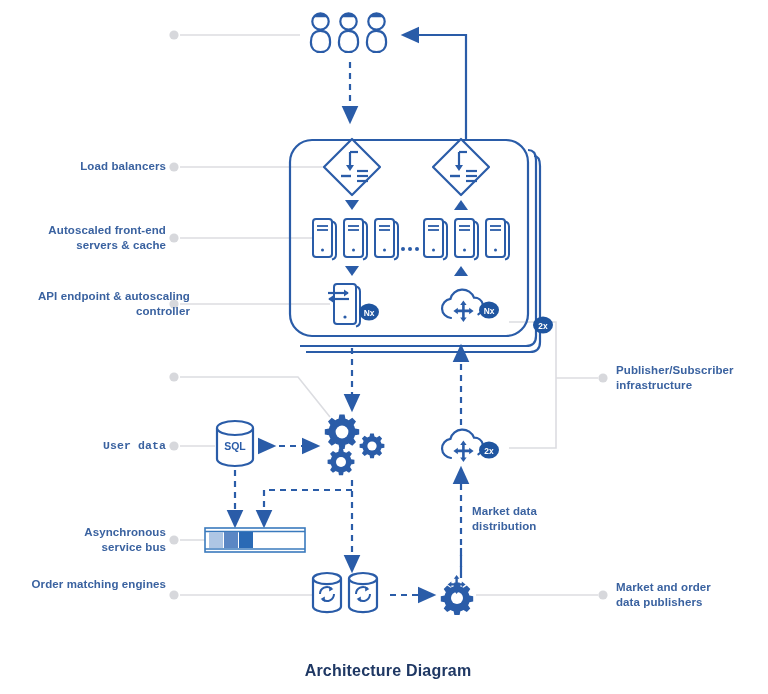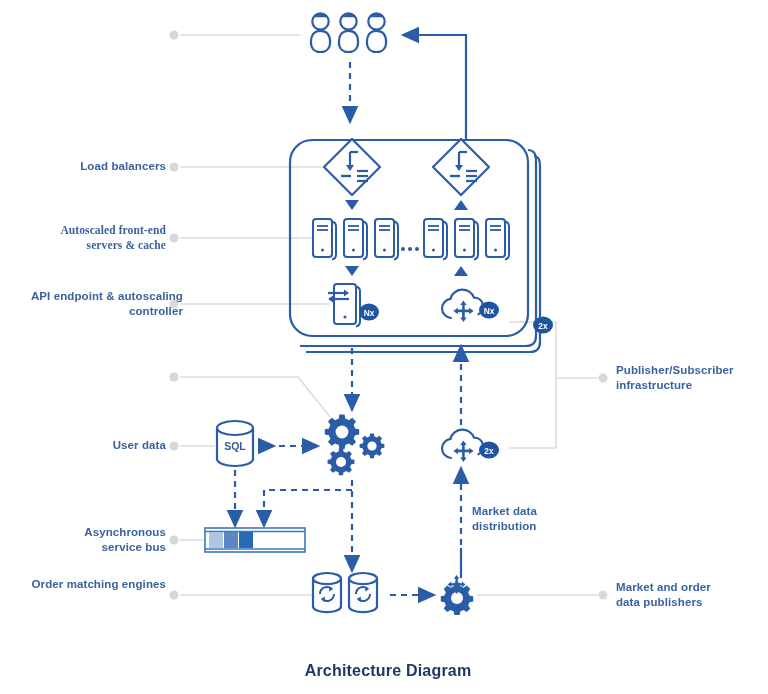--- a/index.html
+++ b/index.html
@@ -326,28 +326,28 @@
         </g>
       </g>
     </g>
 
     <line x1="461" y1="572" x2="461" y2="548" stroke="#2a5ca8" stroke-width="2.2" stroke-dasharray="6 5"></line>
   </svg>
 
 
   <div class="lbl r" style="left:0;width:166px;top:159px;">Load balancers</div>
 
-  <div class="lbl r" style="left:0;width:166px;top:223px;white-space:pre-line;font-family:Liberation Serif, serif;">Autoscaled front-end
+  <div class="lbl r" style="left:0;width:166px;top:223px;white-space:pre-line;">Autoscaled front-end
 servers &amp; cache</div>
 
-  <div class="lbl r" style="left:0;width:166px;top:289px;white-space:pre-line;padding-left:17px;">API endpoint &amp; autoscaling
+  <div class="lbl r" style="left:7px;width:166px;top:289px;white-space:pre-line;padding-left:17px;">API endpoint &amp; autoscaling
 controller</div>
 
 
-  <div class="lbl r" style="left:0;width:166px;top:438px;">User data</div>
+  <div class="lbl r" style="left:0;width:166px;top:438px;font-family:Liberation Mono, monospace;">User data</div>
 
   <div class="lbl r" style="left:0;width:166px;top:525px;white-space:pre-line;">Asynchronous
 service bus</div>
 
   <div class="lbl r" style="left:0;width:166px;top:577px;">Order matching engines</div>
 
   <div class="lbl l" style="left:616px;width:150px;top:363px;white-space:pre-line;">Publisher/Subscriber
 infrastructure</div>
 
   <div class="lbl l" style="left:616px;width:150px;top:580px;white-space:pre-line;">Market and order

